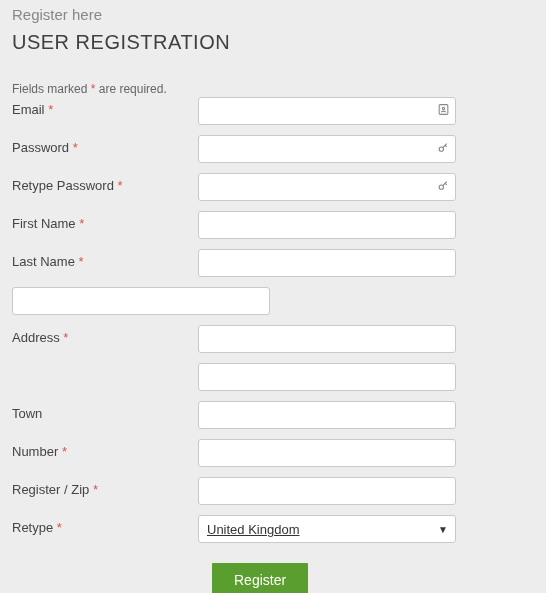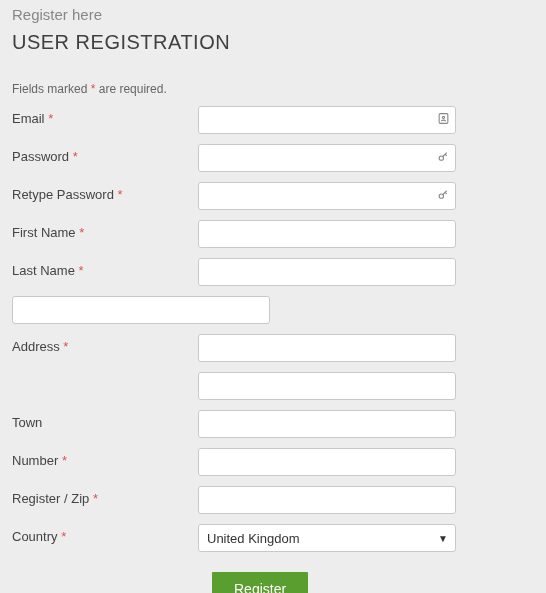--- a/index.html
+++ b/index.html
@@ -22,21 +22,21 @@
   .page-title {
     color: #404040;
     font-size: 20px;
     font-weight: 400;
     letter-spacing: 0.5px;
     margin-bottom: 28px;
   }
   .required-note {
     color: #666;
     font-size: 12px;
-    margin-bottom: 10px;
+    margin-bottom: 1px;
   }
   .ast { color: #d9534f; }
   .form { }
   .row {
     display: flex;
     align-items: flex-start;
     margin-bottom: 10px;
   }
   .label-col {
     width: 186px;
@@ -51,20 +51,21 @@
   }
   .text-input, .select-input {
     width: 100%;
     height: 28px;
     border: 1px solid #c9c9c9;
     border-radius: 3px;
     background: #fff;
     padding: 0 8px;
     font-size: 13px;
     color: #333;
+    text-decoration: underline;
   }
   .select-input {
     appearance: none;
     -webkit-appearance: none;
     background: #fff;
     padding-right: 24px;
   }
   .select-wrap {
     position: relative;
   }
@@ -234,21 +235,21 @@
         <span>Register / Zip</span>
         <span class="ast">*</span>
       </div>
       <div class="field-col">
         <input type="text" class="text-input" value="" style="">
       </div>
     </div>
 
     <div class="row">
       <div class="label-col">
-        <span>Country</span>
+        <span>Retype</span>
         <span class="ast">*</span>
       </div>
       <div class="field-col select-wrap">
         <select class="select-input">
           <option>United Kingdom</option>
         </select>
         <span class="select-caret">▼</span>
       </div>
     </div>
 

